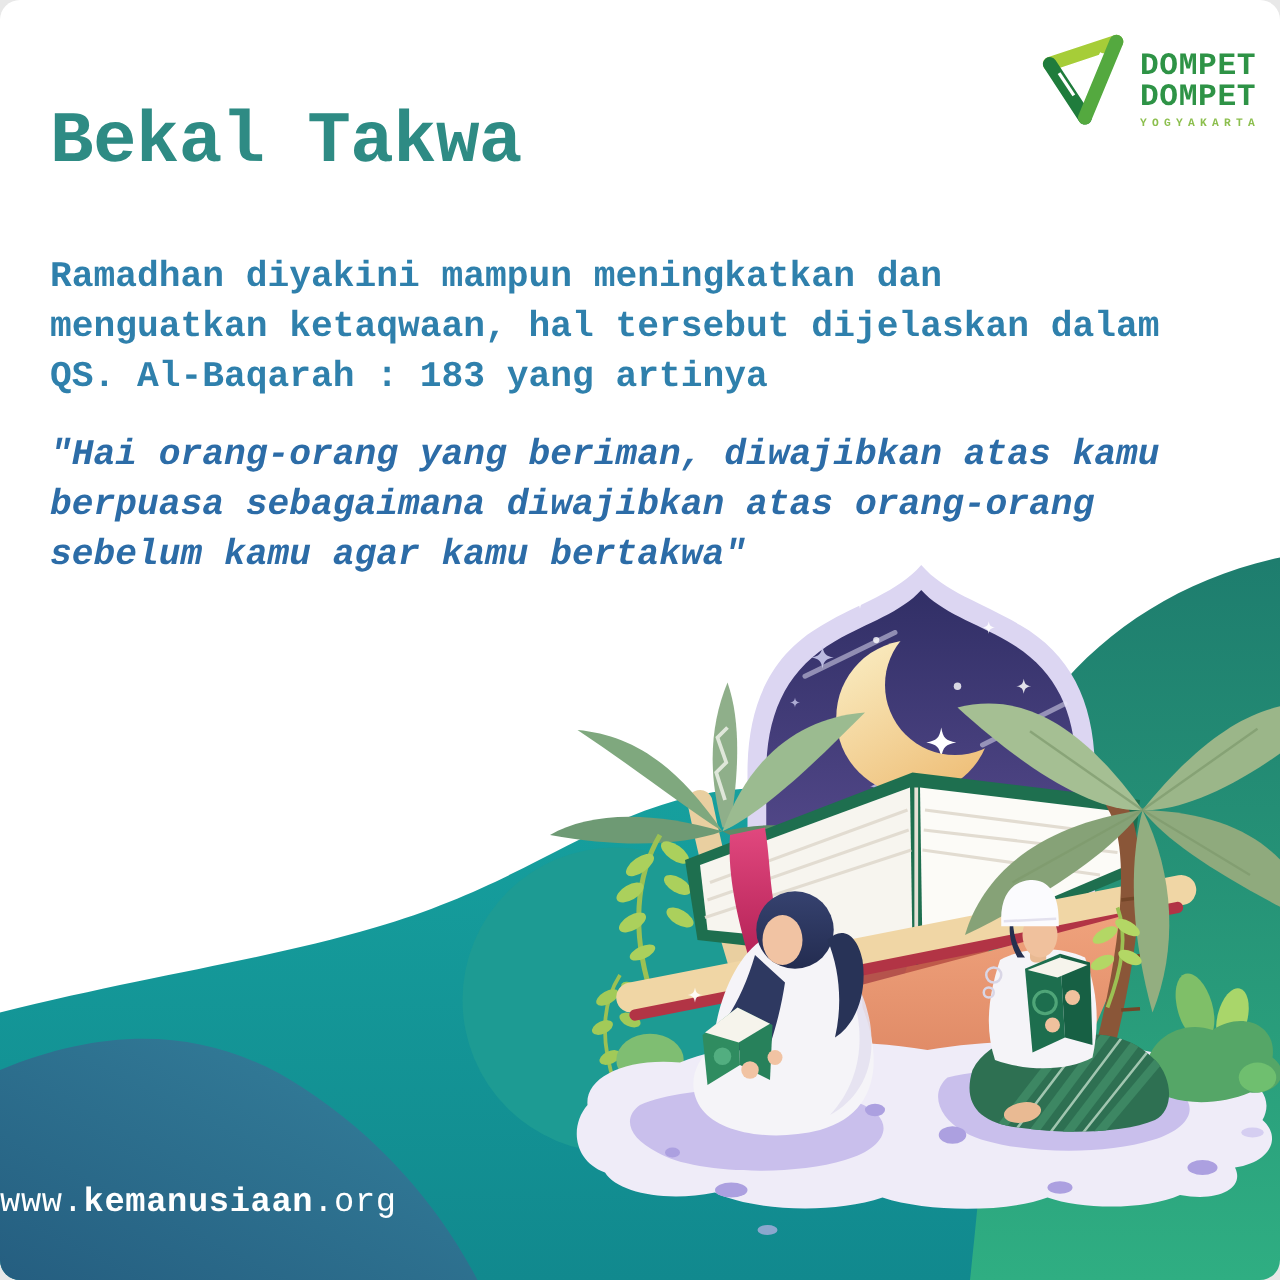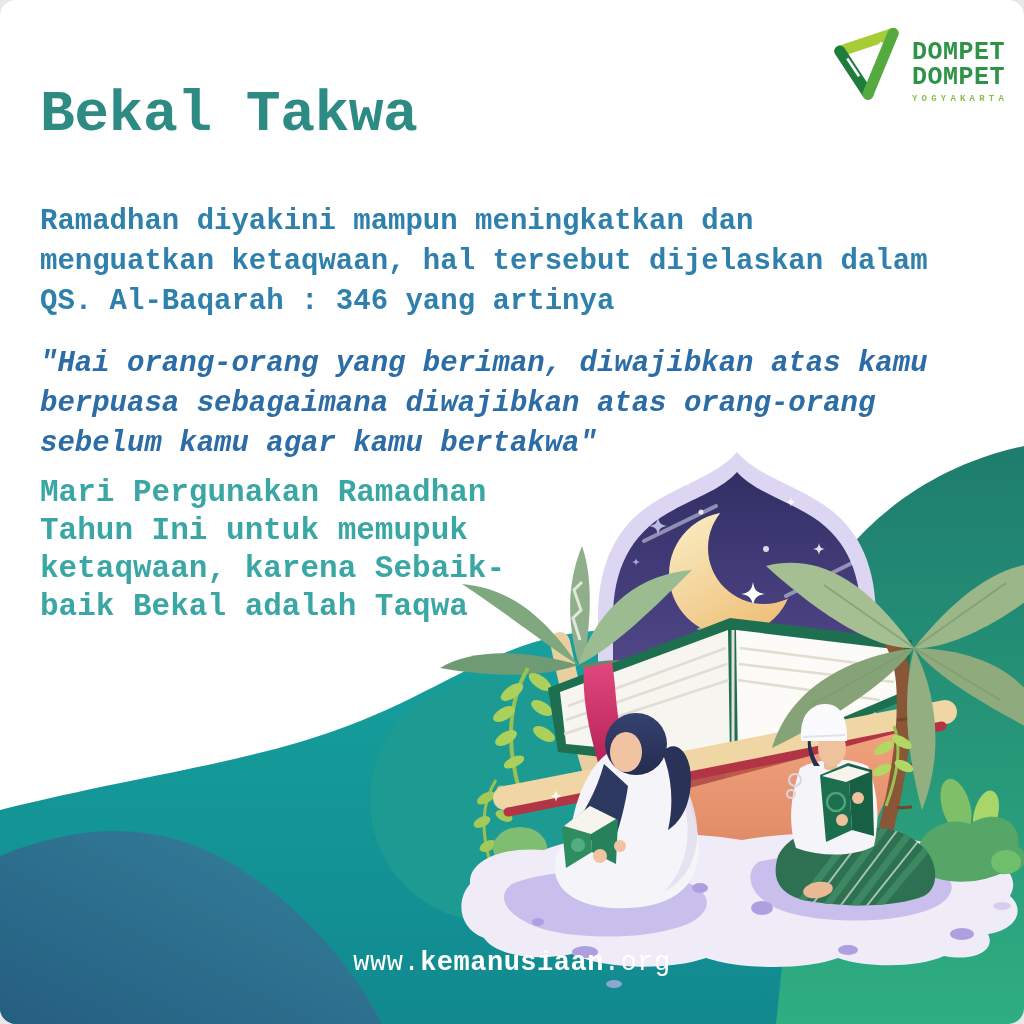--- a/index.html
+++ b/index.html
@@ -23,21 +23,21 @@
   }
   .quote{
     position:absolute;left:40px;top:344px;margin:0;width:940px;
     font-size:29px;font-weight:700;font-style:italic;color:#2C6CA7;line-height:40px;white-space:pre-line;
   }
   .cta{
     position:absolute;left:40px;top:474px;margin:0;width:500px;
     font-size:31px;font-weight:700;color:#3BA7A4;line-height:38px;white-space:pre-line;
   }
   .footer{
-    position:absolute;left:0;top:948px;width:1024px;text-align:center;
+    position:absolute;left:0;top:948px;width:1024px;text-align:left;
     font-size:27px;color:#FFFFFF;letter-spacing:.5px;
   }
   .footer .bold{font-weight:700;}
 </style>
 </head>
 <body>
 
 <div class="canvas">
 
   <svg class="bg" viewBox="0 0 1024 1024" aria-hidden="true">
@@ -289,26 +289,22 @@
       <span class="logo-name">DOMPET</span>
       <span class="logo-name">DOMPET</span>
       <span class="logo-region">YOGYAKARTA</span>
     </div>
   </div>
 
   <h1 class="title">Bekal Takwa</h1>
 
   <p class="intro">Ramadhan diyakini mampun meningkatkan dan
 menguatkan ketaqwaan, hal tersebut dijelaskan dalam
-QS. Al-Baqarah : 346 yang artinya</p>
+QS. Al-Baqarah : 183 yang artinya</p>
 
   <p class="quote">"Hai orang-orang yang beriman, diwajibkan atas kamu
 berpuasa sebagaimana diwajibkan atas orang-orang
 sebelum kamu agar kamu bertakwa"</p>
 
-  <p class="cta">Mari Pergunakan Ramadhan
-Tahun Ini untuk memupuk
-ketaqwaan, karena Sebaik-
-baik Bekal adalah Taqwa</p>
 
   <div class="footer"><span>www.</span><span class="bold">kemanusiaan</span><span>.org</span></div>
 
 </div>
 
 </body></html>

